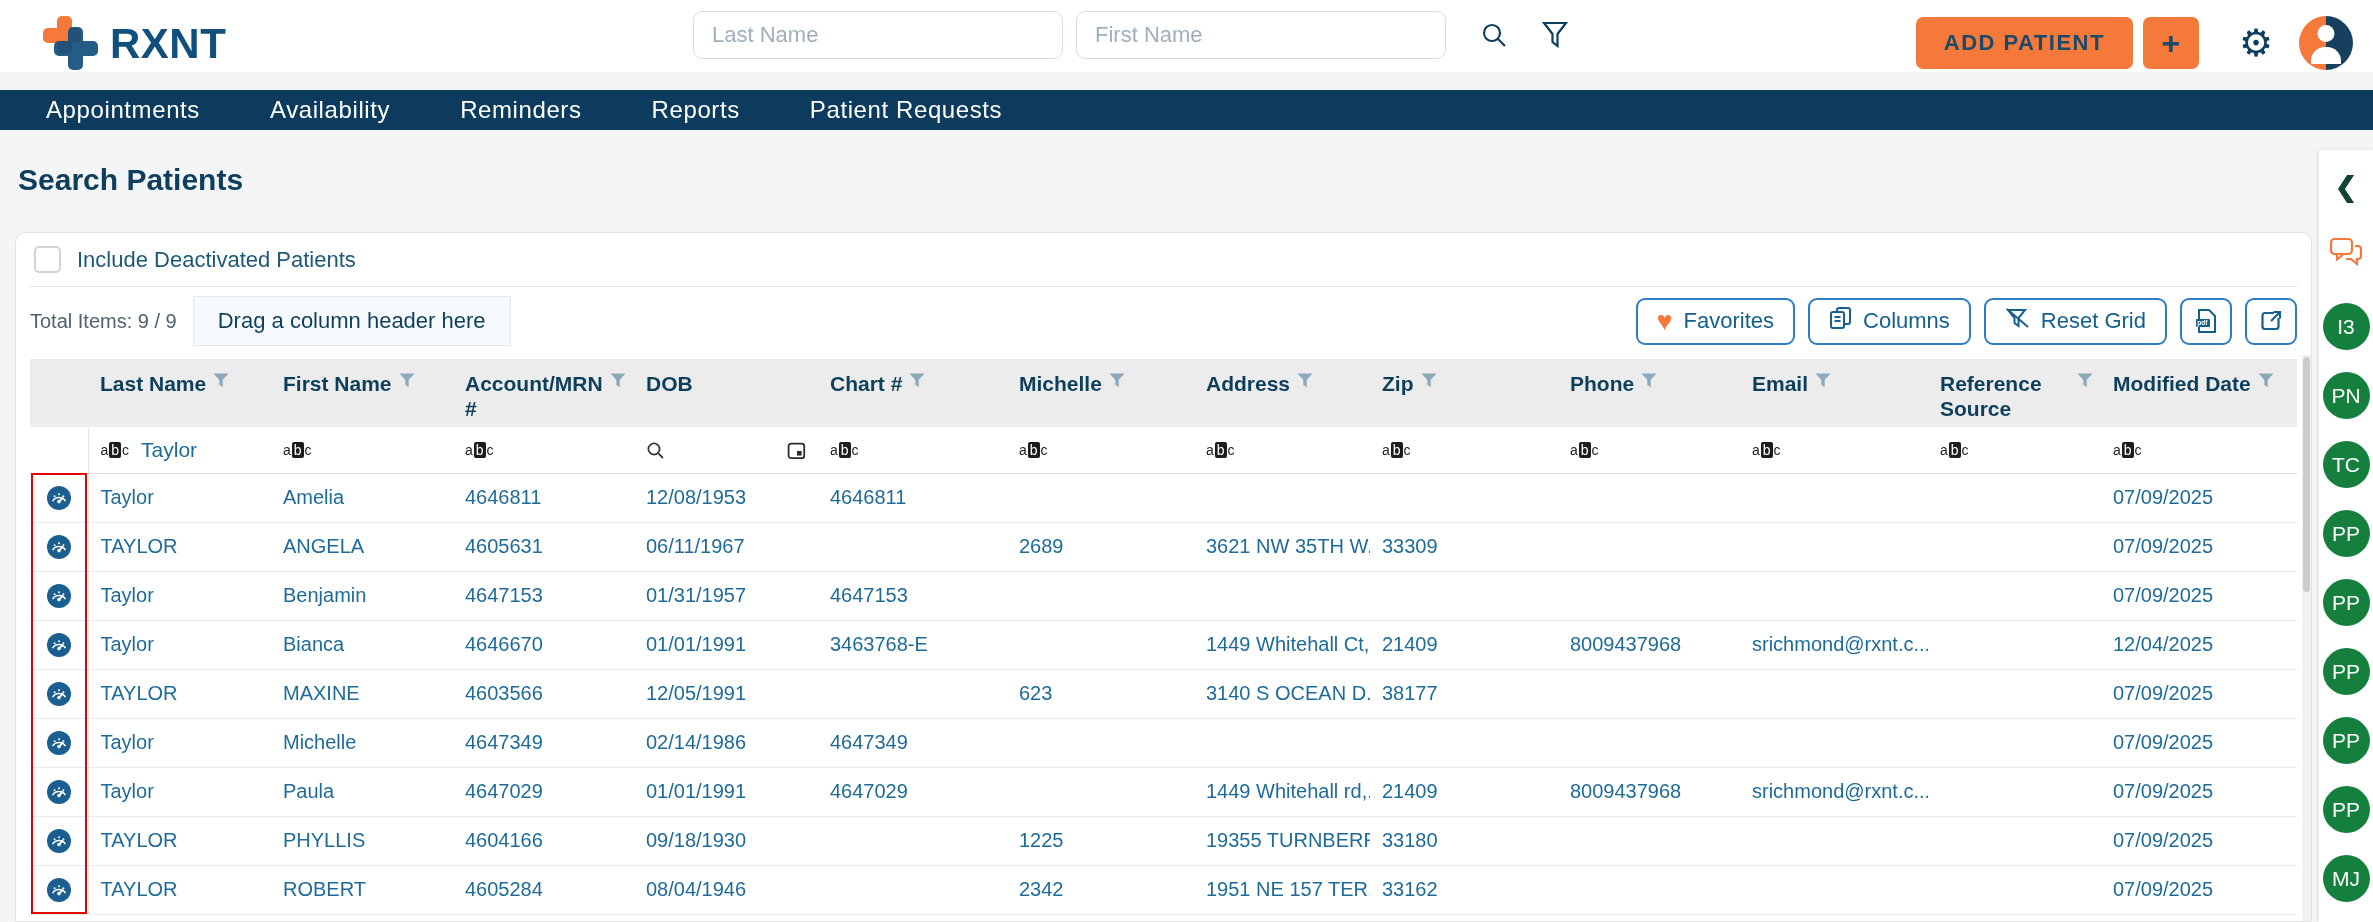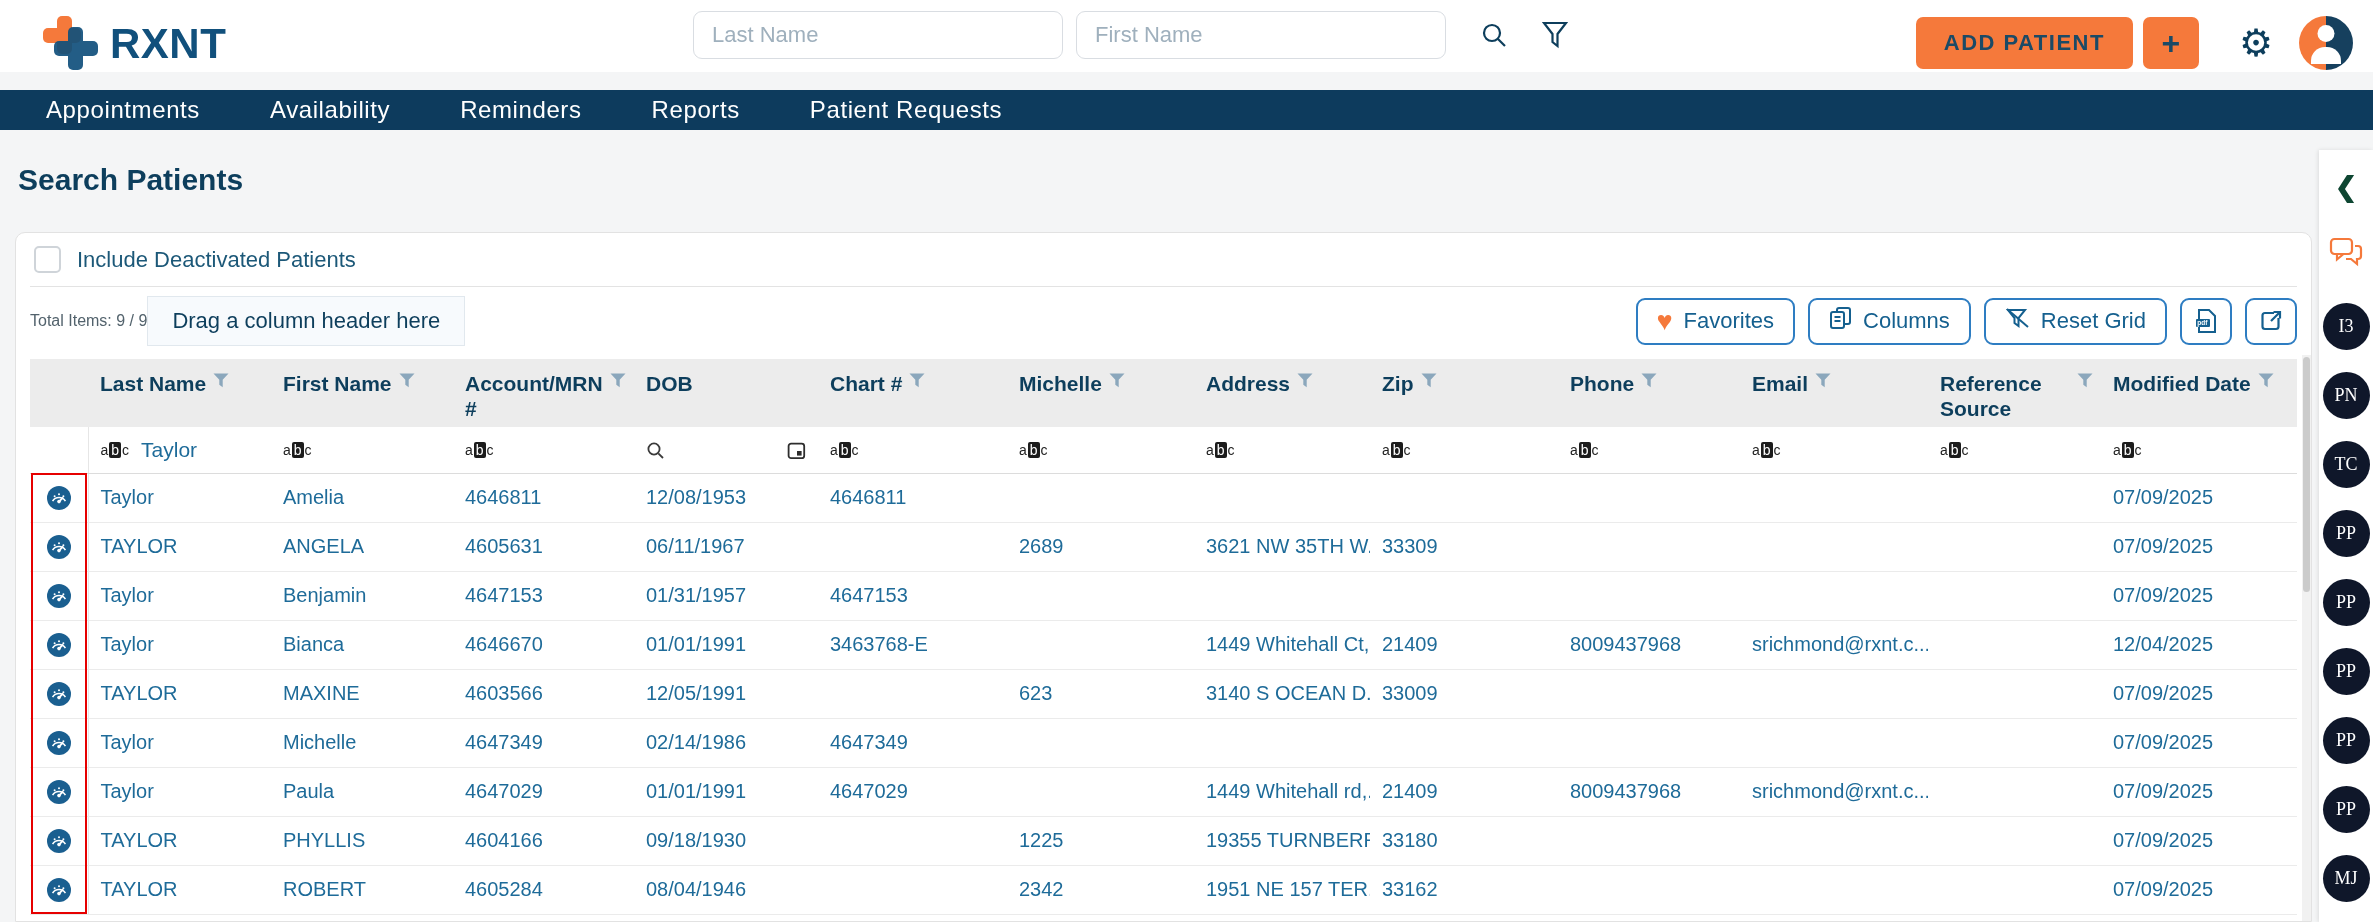--- a/index.html
+++ b/index.html
@@ -50,21 +50,21 @@
   .nav-item { color:#fff; font-size:24px; letter-spacing:.6px; cursor:pointer; white-space:nowrap; }
   
   .page-title { position:absolute; top:163px; left:18px; font-size:30px; font-weight:700; color:#0d3e5c; }
   .card { position:absolute; top:232px; left:15px; width:2297px; bottom:0; background:#fff;
     border:1px solid #e2e2e2; border-radius:10px 10px 0 0; padding:0 14px; }
   .chk-row { height:54px; display:flex; align-items:center; gap:16px;
     border-bottom:1px solid #e3e3e3; padding-left:4px; }
   .checkbox { width:27px; height:27px; border:2px solid #cfd4d9; border-radius:5px; background:#fff; cursor:pointer; }
   .chk-label { font-size:22px; color:#1c5878; }
   .toolbar { height:68px; display:flex; align-items:center; }
-  .total-items { font-size:16px; color:#52626c; white-space:nowrap; }
+  .total-items { font-size:20px; color:#52626c; margin-right:16px; white-space:nowrap; }
   .drag-box { font-size:22px; color:#0d3e5c; background:#f7fafd; border:1px solid #e1e8ee;
     padding:11px 24px; cursor:grab; }
   .toolbar-right { margin-left:auto; display:flex; align-items:center; gap:13px; }
   .btn { height:47px; border:2px solid #2e7dc2; border-radius:9px; background:#fff; color:#15608f;
     font-size:22px; display:flex; align-items:center; gap:11px; padding:0 19px; cursor:pointer;
     font-family:"Liberation Sans", sans-serif; white-space:nowrap; }
   .btn.icon-only { width:52px; padding:0; justify-content:center; }
   .heart { color:#f5793b; font-size:27px; line-height:1; }
   
   .grid-wrap { position:relative; margin-top:4px; }
@@ -87,22 +87,22 @@
   .red-box { position:absolute; left:1px; top:114px; width:56px; height:441px;
     border:2px solid #e60000; pointer-events:none; }
   .vscroll { position:absolute; top:122px; bottom:0; right:0; width:9px; background:#f1f1f1; cursor:pointer; }
   .vscroll .thumb { position:absolute; top:2px; left:1px; width:7px; height:235px; background:#cbcbcb; border-radius:4px; }
   
   .side { position:absolute; top:150px; right:0; width:54px; bottom:0; background:#fff;
     box-shadow:-1px 0 4px rgba(0,0,0,.10); display:flex; flex-direction:column; align-items:center; }
   .chev { margin-top:24px; font-size:27px; font-weight:700; color:#0e4632; cursor:pointer; line-height:1; }
   .chat { margin-top:36px; cursor:pointer; }
   .side-div { width:44px; height:1px; background:#ddd; margin:18px 0 14px; }
-  .badge { width:47px; height:47px; border-radius:50%; background:#0f172a; color:#fff; flex:none;
-    display:flex; align-items:center; justify-content:center; font-size:18px; margin-bottom:22px; cursor:pointer;font-family:Liberation Serif, serif; }
+  .badge { width:47px; height:47px; border-radius:50%; background:#15803d; color:#fff; flex:none;
+    display:flex; align-items:center; justify-content:center; font-size:21px; margin-bottom:22px; cursor:pointer; }
 </style>
 </head>
 <body>
 
 <header class="topbar">
   <div class="logo">
     <svg width="58" height="56" viewBox="0 0 58 56">
       <g fill="#f5793b">
           <rect x="15" y="0" width="15" height="38" rx="5"></rect>
           <rect x="1" y="12" width="38" height="15" rx="5"></rect>
@@ -544,21 +544,21 @@
                 <line x1="12" y1="15.6" x2="16.2" y2="11.4" stroke="#fff" stroke-width="1.8"></line>
                 <circle cx="12" cy="15.6" r="1.8" fill="#fff"></circle>
               </svg></td>
             <td>TAYLOR</td>
             <td>MAXINE</td>
             <td>4603566</td>
             <td>12/05/1991</td>
             <td></td>
             <td>623</td>
             <td>3140 S OCEAN D...</td>
-            <td>33009</td>
+            <td>38177</td>
             <td></td>
             <td></td>
             <td></td>
             <td>07/09/2025</td>
           </tr>
           <tr class="row">
             <td class="icon-col"><svg class="gauge" width="24" height="24" viewBox="0 0 24 24">
                 <circle cx="12" cy="12" r="12" fill="#1a5f90"></circle>
                 <path d="M5.6 15.2 A7.4 7.4 0 0 1 18.4 15.2" fill="none" stroke="#fff" stroke-width="1.6"></path>
                 <circle cx="7.6" cy="10.2" r="1" fill="#fff"></circle>

